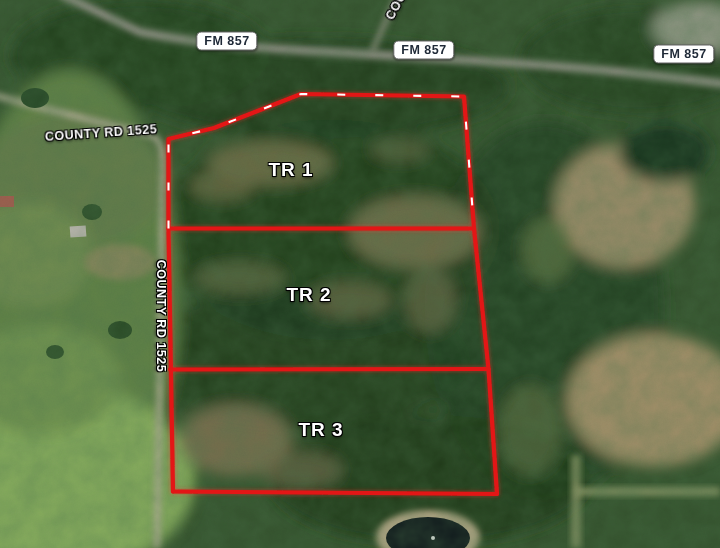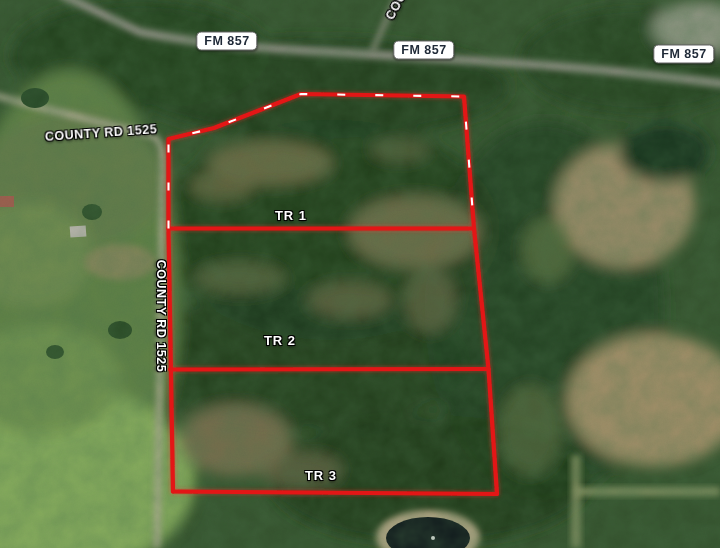--- a/index.html
+++ b/index.html
@@ -19,21 +19,21 @@
 
   .lbl{
     position:absolute;
     transform:translate(-50%,-50%);
     color:var(--road-label-text,#fff);
     font-weight:bold;
     white-space:nowrap;
     text-shadow:-1px -1px 0 #000,1px -1px 0 #000,-1px 1px 0 #000,1px 1px 0 #000,0 2px 3px rgba(0,0,0,.65);
     letter-spacing:.5px;
   }
-  .tract-lbl{font-size:13px;letter-spacing:1px;margin-top:45px;}
+  .tract-lbl{font-size:19px;letter-spacing:1px;}
   .road-lbl{font-size:12.5px;}
   .shield{
     position:absolute;
     transform:translate(-50%,-50%);
     background:var(--shield-bg,#fff);
     border:1.6px solid var(--shield-border,#636363);
     border-radius:5px;
     padding:1px 7px 2px 7px;
     font-size:12.5px;
     font-weight:bold;
@@ -152,16 +152,16 @@
   </div>
   <div class="shield" style="left:684px;top:54px;">
     <span>FM 857</span>
   </div>
 
   <div class="lbl road-lbl" style="left:101px;top:133px;transform:translate(-50%,-50%) rotate(-4deg);">COUNTY RD 1525</div>
   <div class="lbl road-lbl" style="left:161px;top:316px;transform:translate(-50%,-50%) rotate(90deg);">COUNTY RD 1525</div>
   <div class="lbl road-lbl" style="left:396px;top:6px;transform:translate(-50%,-50%) rotate(-62deg);">COU</div>
 
   <div class="lbl tract-lbl" style="left:291px;top:170px;">TR 1</div>
-  <div class="lbl tract-lbl" style="left:280px;top:295px;">TR 2</div>
+  <div class="lbl tract-lbl" style="left:309px;top:295px;">TR 2</div>
   <div class="lbl tract-lbl" style="left:321px;top:430px;text-align:right;">TR 3</div>
 
 </div>
 
 </body></html>

